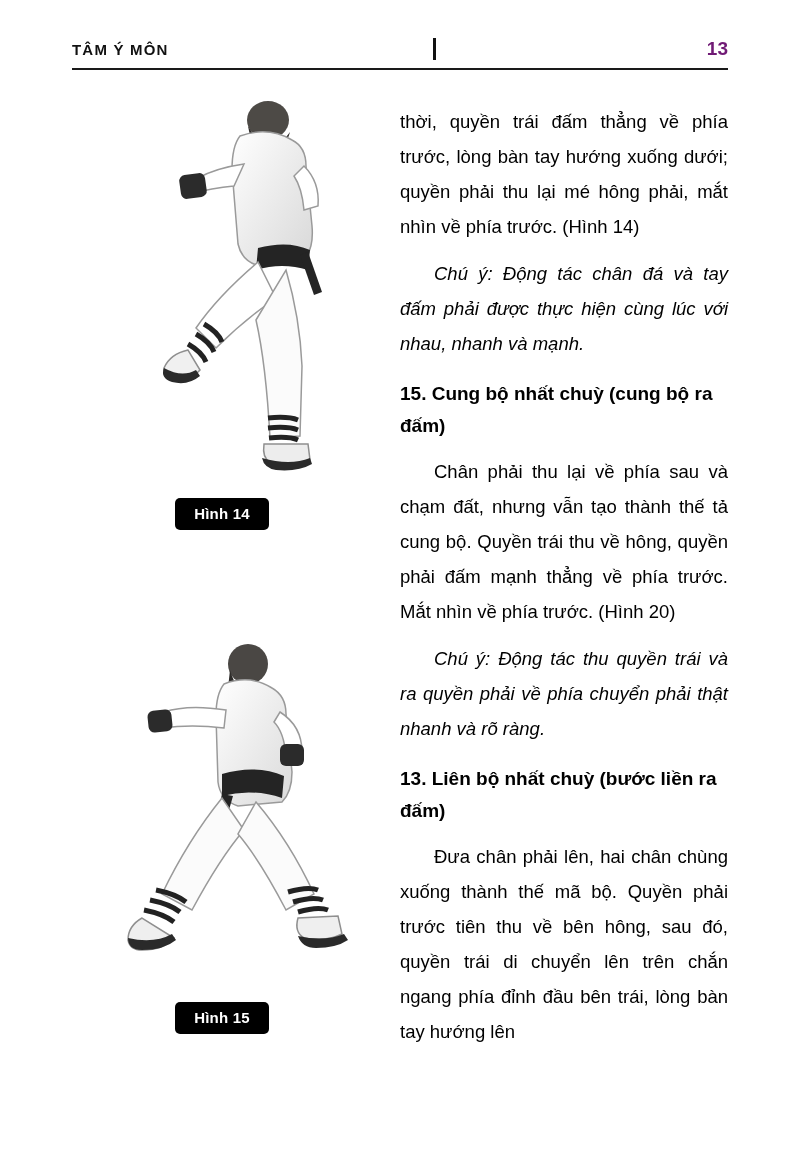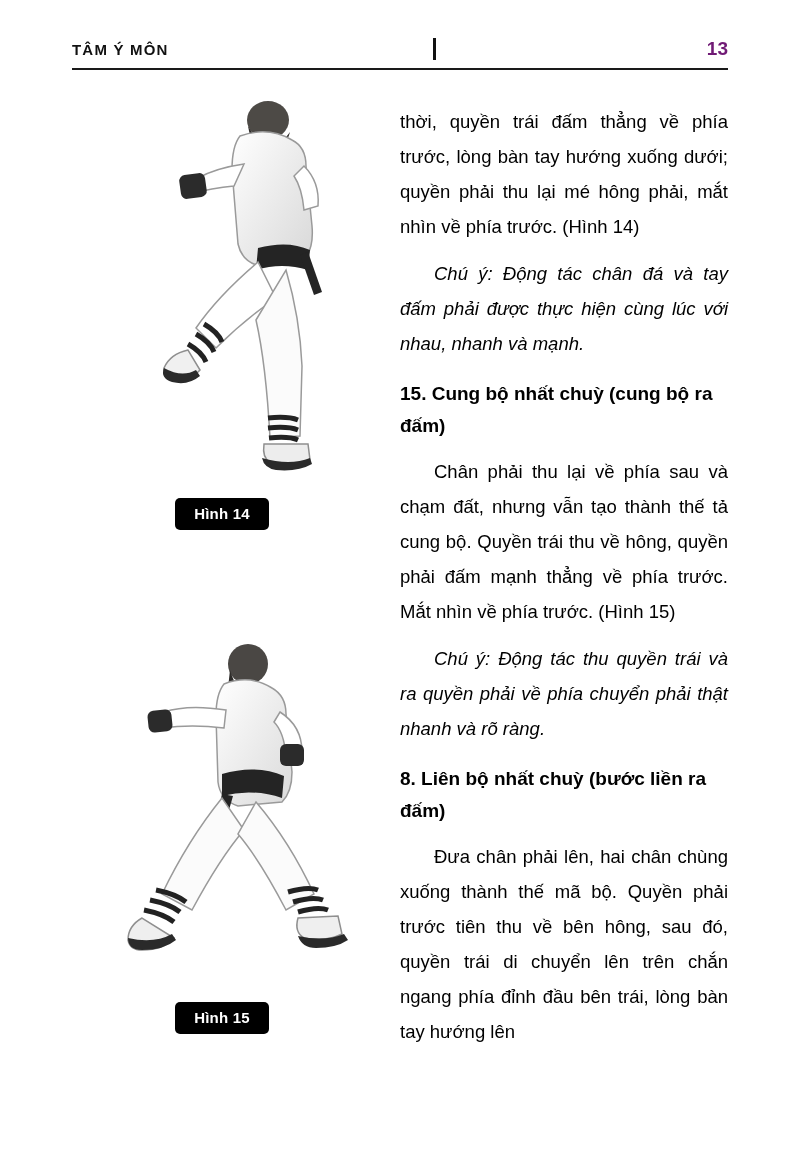--- a/index.html
+++ b/index.html
@@ -246,19 +246,19 @@
         <span class="fig-caption">Hình 15</span>
       </div>
     </div>
 
   </div>
 
   <div class="col-right">
     <p class="para">thời, quyền trái đấm thẳng về phía trước, lòng bàn tay hướng xuống dưới; quyền phải thu lại mé hông phải, mắt nhìn về phía trước. (Hình 14)</p>
     <p class="para note">Chú ý: Động tác chân đá và tay đấm phải được thực hiện cùng lúc với nhau, nhanh và mạnh.</p>
     <h2 class="heading">15. Cung bộ nhất chuỳ (cung bộ ra đấm)</h2>
-    <p class="para indent">Chân phải thu lại về phía sau và chạm đất, nhưng vẫn tạo thành thế tả cung bộ. Quyền trái thu về hông, quyền phải đấm mạnh thẳng về phía trước. Mắt nhìn về phía trước. (Hình 15)</p>
+    <p class="para indent">Chân phải thu lại về phía sau và chạm đất, nhưng vẫn tạo thành thế tả cung bộ. Quyền trái thu về hông, quyền phải đấm mạnh thẳng về phía trước. Mắt nhìn về phía trước. (Hình 20)</p>
     <p class="para note">Chú ý: Động tác thu quyền trái và ra quyền phải về phía chuyển phải thật nhanh và rõ ràng.</p>
-    <h2 class="heading">8. Liên bộ nhất chuỳ (bước liền ra đấm)</h2>
+    <h2 class="heading">13. Liên bộ nhất chuỳ (bước liền ra đấm)</h2>
     <p class="para indent">Đưa chân phải lên, hai chân chùng xuống thành thế mã bộ. Quyền phải trước tiên thu về bên hông, sau đó, quyền trái di chuyển lên trên chắn ngang phía đỉnh đầu bên trái, lòng bàn tay hướng lên</p>
   </div>
 
 </div>
 
 </body></html>

